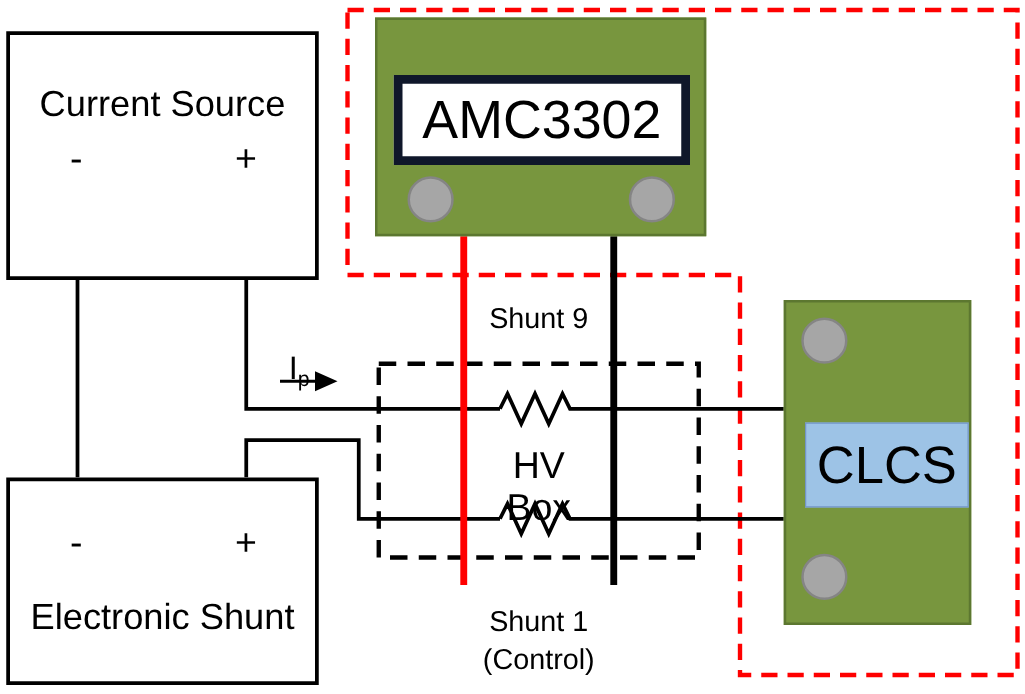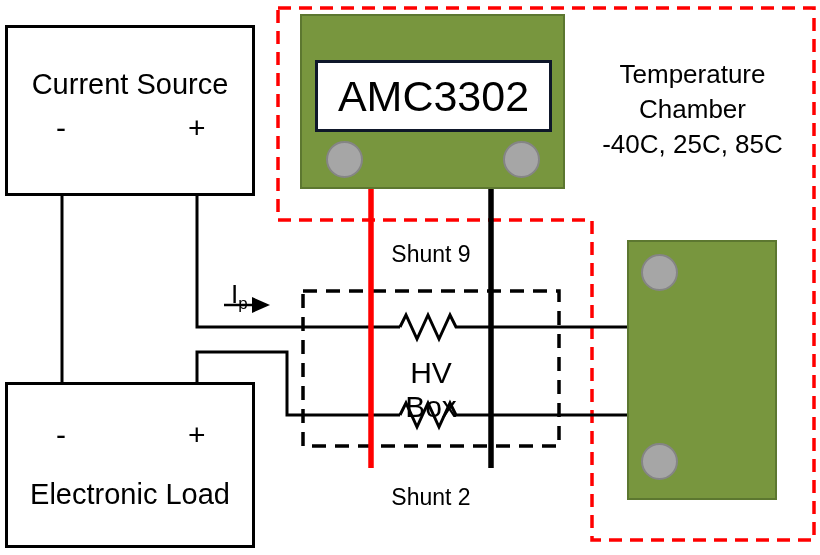--- a/index.html
+++ b/index.html
@@ -3,37 +3,37 @@
 <meta charset="utf-8">
 <style>
   * { margin:0; padding:0; box-sizing:border-box; }
   html,body { background:#ffffff; }
   body { font-family:"Liberation Sans", sans-serif; color:#000; }
   .stage { position:relative; width:820px; height:555px; background:#fff; overflow:hidden; }
   .stage svg { position:absolute; left:0; top:0; width:820px; height:555px; }
 
   
   .eqbox { position:absolute; background:#fff; border:3px solid #000; }
-  .cs { left:5px; top:25px; width:250px; height:171px; }
+  .cs { left:5px; top:25px; width:250px; height:199px; }
   .el { left:5px; top:382px; width:250px; height:166px; }
   .eq-title { position:absolute; left:0; width:100%; text-align:center; font-size:29px; }
   .cs .eq-title { top:40px; }
   .el .eq-title { top:93px; }
   .term { position:absolute; font-size:30px; }
   .cs .minus { left:48px; top:83px; }
   .cs .plus  { left:180px; top:83px; }
   .el .minus { left:48px; top:33px; }
   .el .plus  { left:180px; top:33px; }
 
   
   .board { position:absolute; background:#78963E; border:2px solid #5C7730; }
   .amc { left:300px; top:14px; width:265px; height:175px; }
   .clcs { left:627px; top:240px; width:150px; height:260px; }
   .plate { position:absolute; display:flex; align-items:center; justify-content:center; }
-  .amc-plate { left:13px; top:44px; width:237px; height:72px; background:#ffffff; border:3px solid #0f172a; font-size:43px; }
+  .amc-plate { left:13px; top:44px; width:237px; height:72px; background:#ffffff; border:7px solid #0f172a; font-size:43px; }
   .clcs-plate { left:15px; top:96px; width:131px; height:68px; background:#9DC3E6; border:1px solid #7395C8; font-size:42px; }
   .pad { position:absolute; width:37px; height:37px; border-radius:50%; background:#A6A6A6; border:2px solid #858585; }
   .amc .pad1 { left:24px; top:125px; }
   .amc .pad2 { left:201px; top:125px; }
   .clcs .pad1 { left:12px; top:12px; }
   .clcs .pad2 { left:12px; top:201px; }
 
   
   .lbl { position:absolute; text-align:center; }
   .chamber-lbl { left:575px; top:57px; width:235px; font-size:26px; line-height:35px; }
@@ -71,45 +71,44 @@
 
   <div class="eqbox cs">
     <div class="eq-title">Current Source</div>
     <span class="term minus">-</span>
     <span class="term plus">+</span>
   </div>
 
   <div class="eqbox el">
     <span class="term minus">-</span>
     <span class="term plus">+</span>
-    <div class="eq-title">Electronic Load</div>
+    <div class="eq-title">Electronic Shunt</div>
   </div>
 
   <div class="board amc">
     <div class="plate amc-plate">
       <span>AMC3302</span>
     </div>
     <div class="pad pad1"></div>
     <div class="pad pad2"></div>
   </div>
 
   <div class="board clcs">
     <div class="pad pad1"></div>
+    <div class="plate clcs-plate">
+      <span>CLCS</span>
+    </div>
     <div class="pad pad2"></div>
   </div>
 
-  <div class="lbl chamber-lbl">
-    <div>Temperature</div>
-    <div>Chamber</div>
-    <div>-40C, 25C, 85C</div>
-  </div>
 
   <div class="lbl shunt1-lbl">Shunt 9</div>
   <div class="lbl shunt2-lbl">
-    <div>Shunt 2</div>
+    <div>Shunt 1</div>
+    <div>(Control)</div>
   </div>
 
   <div class="lbl hv-lbl">HV Box</div>
 
   <div class="lbl ip-lbl">
     <span>I</span><span class="sub">p</span>
   </div>
 
 </div>
 

